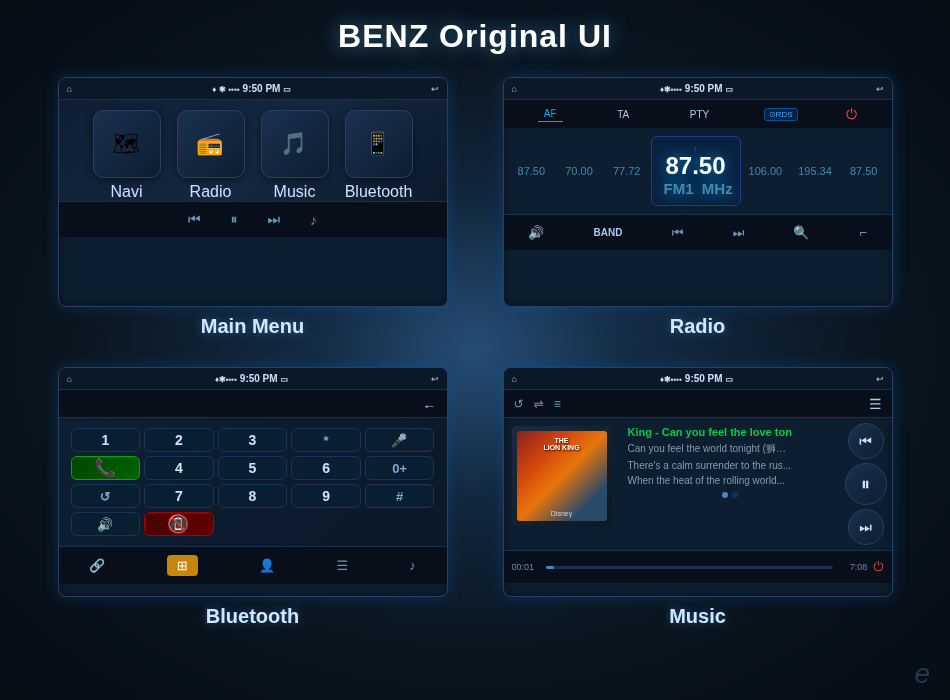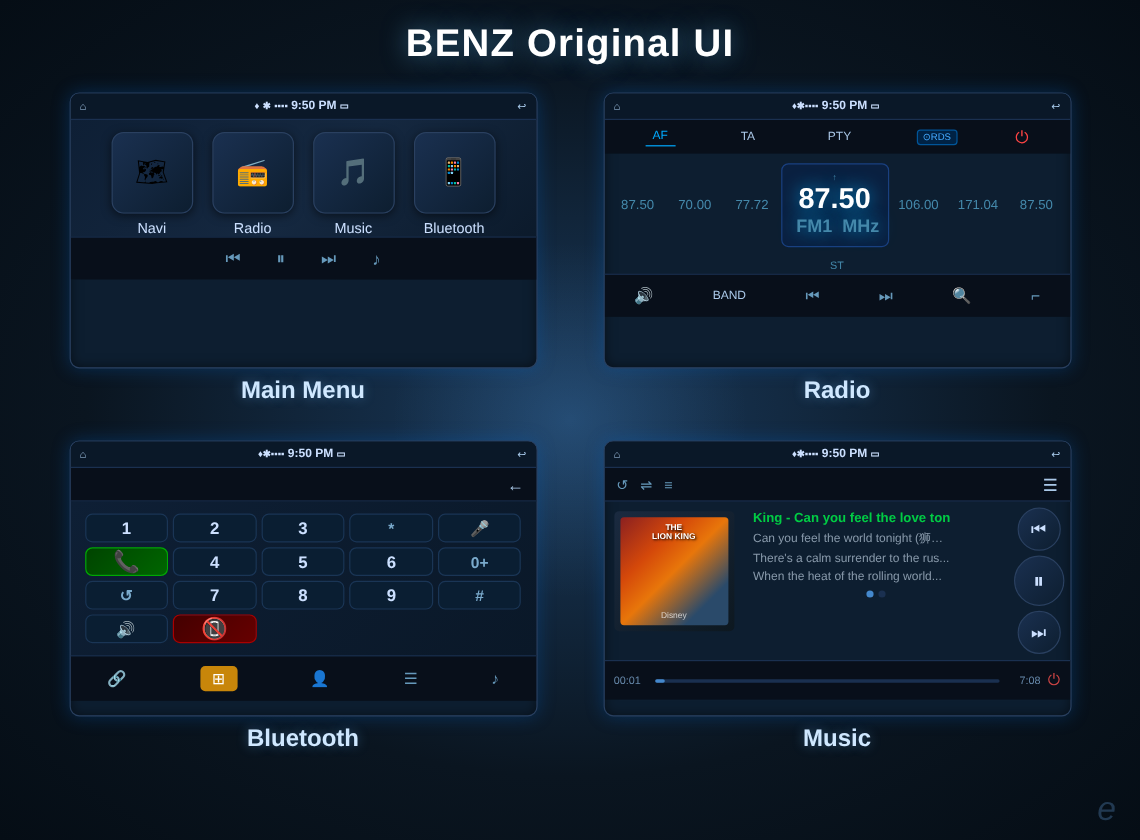--- a/index.html
+++ b/index.html
@@ -113,21 +113,21 @@
       border: 1px solid #2a4060;
       border-radius: 10px;
       display: flex;
       align-items: center;
       justify-content: center;
       font-size: 28px;
       box-shadow: 0 2px 8px rgba(0,0,0,0.5);
     }
     .menu-icon-label {
       color: #cce0ff;
-      font-size: 12px;
+      font-size: 16px;
       text-align: center;
     }
     .main-menu-bottom {
       height: 36px;
       background: #080f1a;
       border-top: 1px solid #1a3050;
       display: flex;
       align-items: center;
       justify-content: center;
       gap: 30px;
@@ -194,21 +194,21 @@
     }
     .radio-bottom-bar {
       height: 36px;
       background: #080f1a;
       border-top: 1px solid #1a3050;
       display: flex;
       align-items: center;
       justify-content: space-around;
     }
     .radio-bottom-icon { color: #6699bb; font-size: 13px; }
-    .radio-band-label { color: #aac8e8; font-size: 10px; }
+    .radio-band-label { color: #aac8e8; font-size: 10px; font-weight: bold; }
 
     
     .bt-content {
       flex: 1;
       background: linear-gradient(135deg, #0e1f35 0%, #0a1828 100%);
       display: flex;
       flex-direction: column;
     }
     .bt-top-bar {
       height: 28px;
@@ -495,24 +495,23 @@
       <div class="radio-freq-area">
         <div class="freq-item">87.50</div>
         <div class="freq-item">70.00</div>
         <div class="freq-item">77.72</div>
         <div class="freq-item active-freq">
           <div style="font-size:7px; color:#4488aa; text-align:center;">↑</div>
           87.50
           <div class="freq-sub">FM1&nbsp;&nbsp;MHz</div>
         </div>
         <div class="freq-item">106.00</div>
-        <div class="freq-item">171.04</div>
+        <div class="freq-item">195.34</div>
         <div class="freq-item">87.50</div>
       </div>
-      <div class="radio-indicator">ST</div>
 
       <div class="radio-bottom-bar">
         <span class="radio-bottom-icon">🔊</span>
         <span class="radio-band-label">BAND</span>
         <span class="radio-bottom-icon">⏮</span>
         <span class="radio-bottom-icon">⏭</span>
         <span class="radio-bottom-icon">🔍</span>
         <span class="radio-bottom-icon">⌐</span>
       </div>
     </div>

